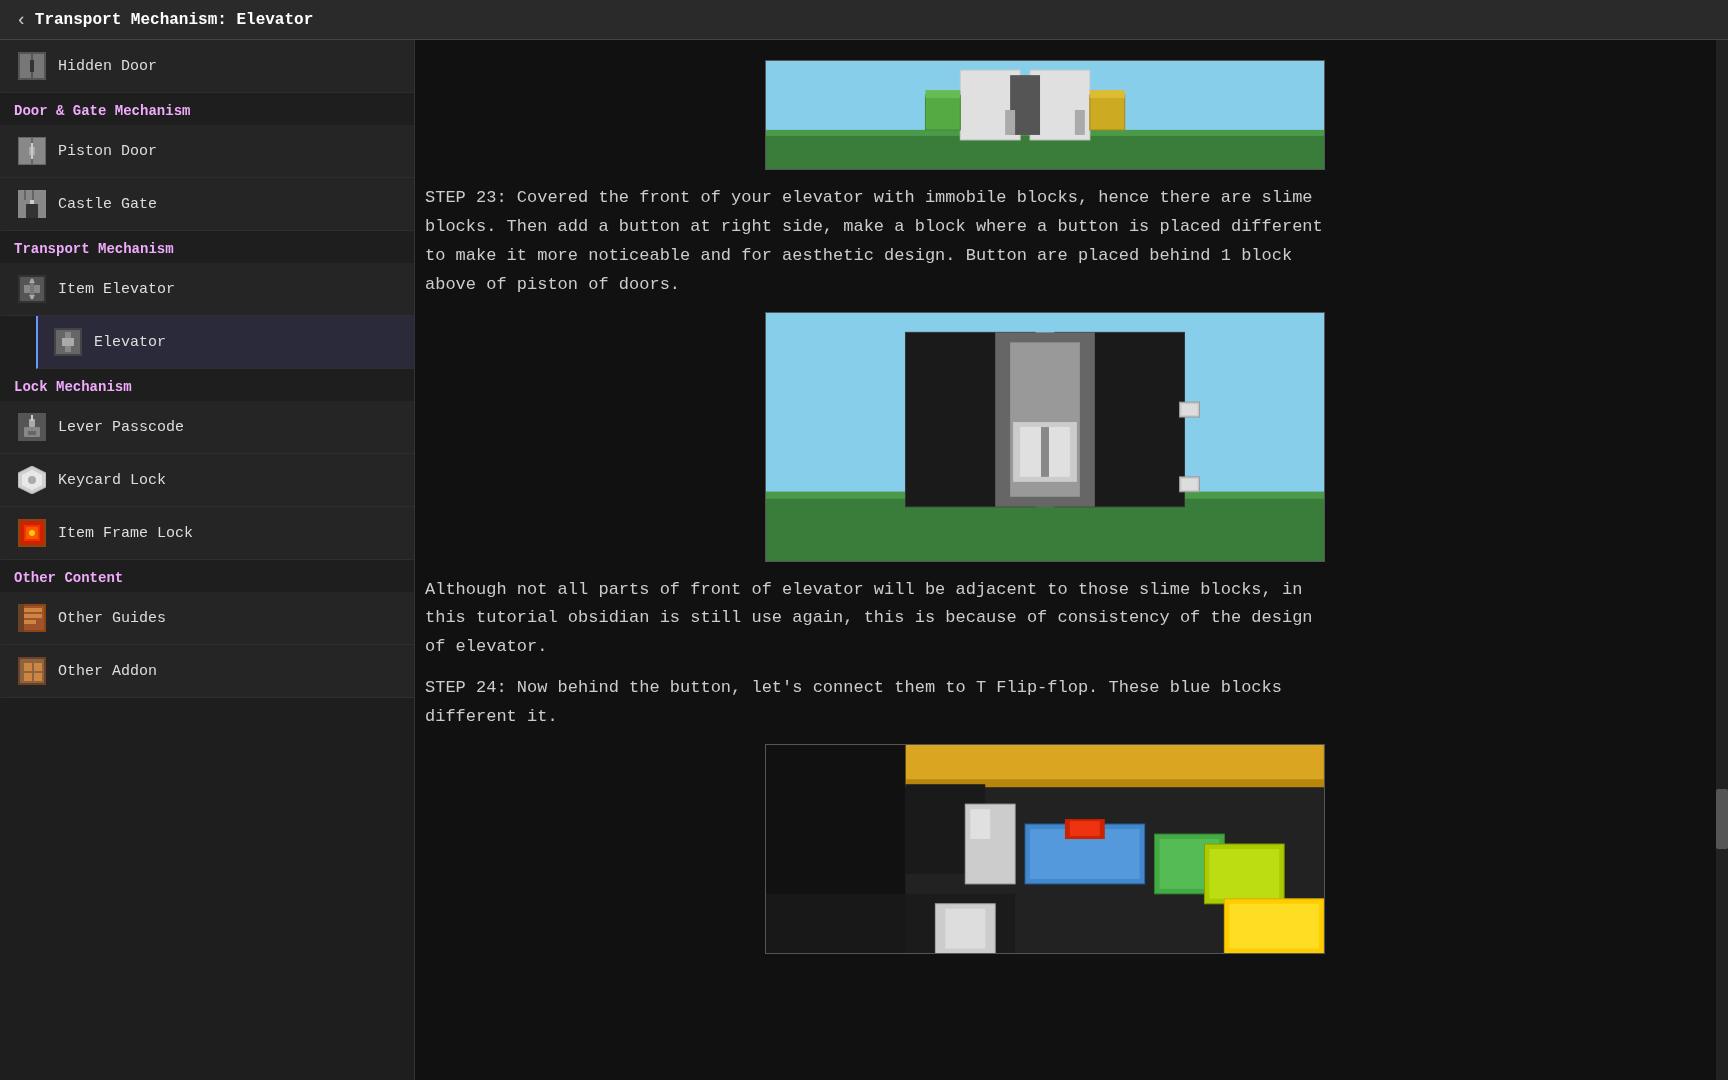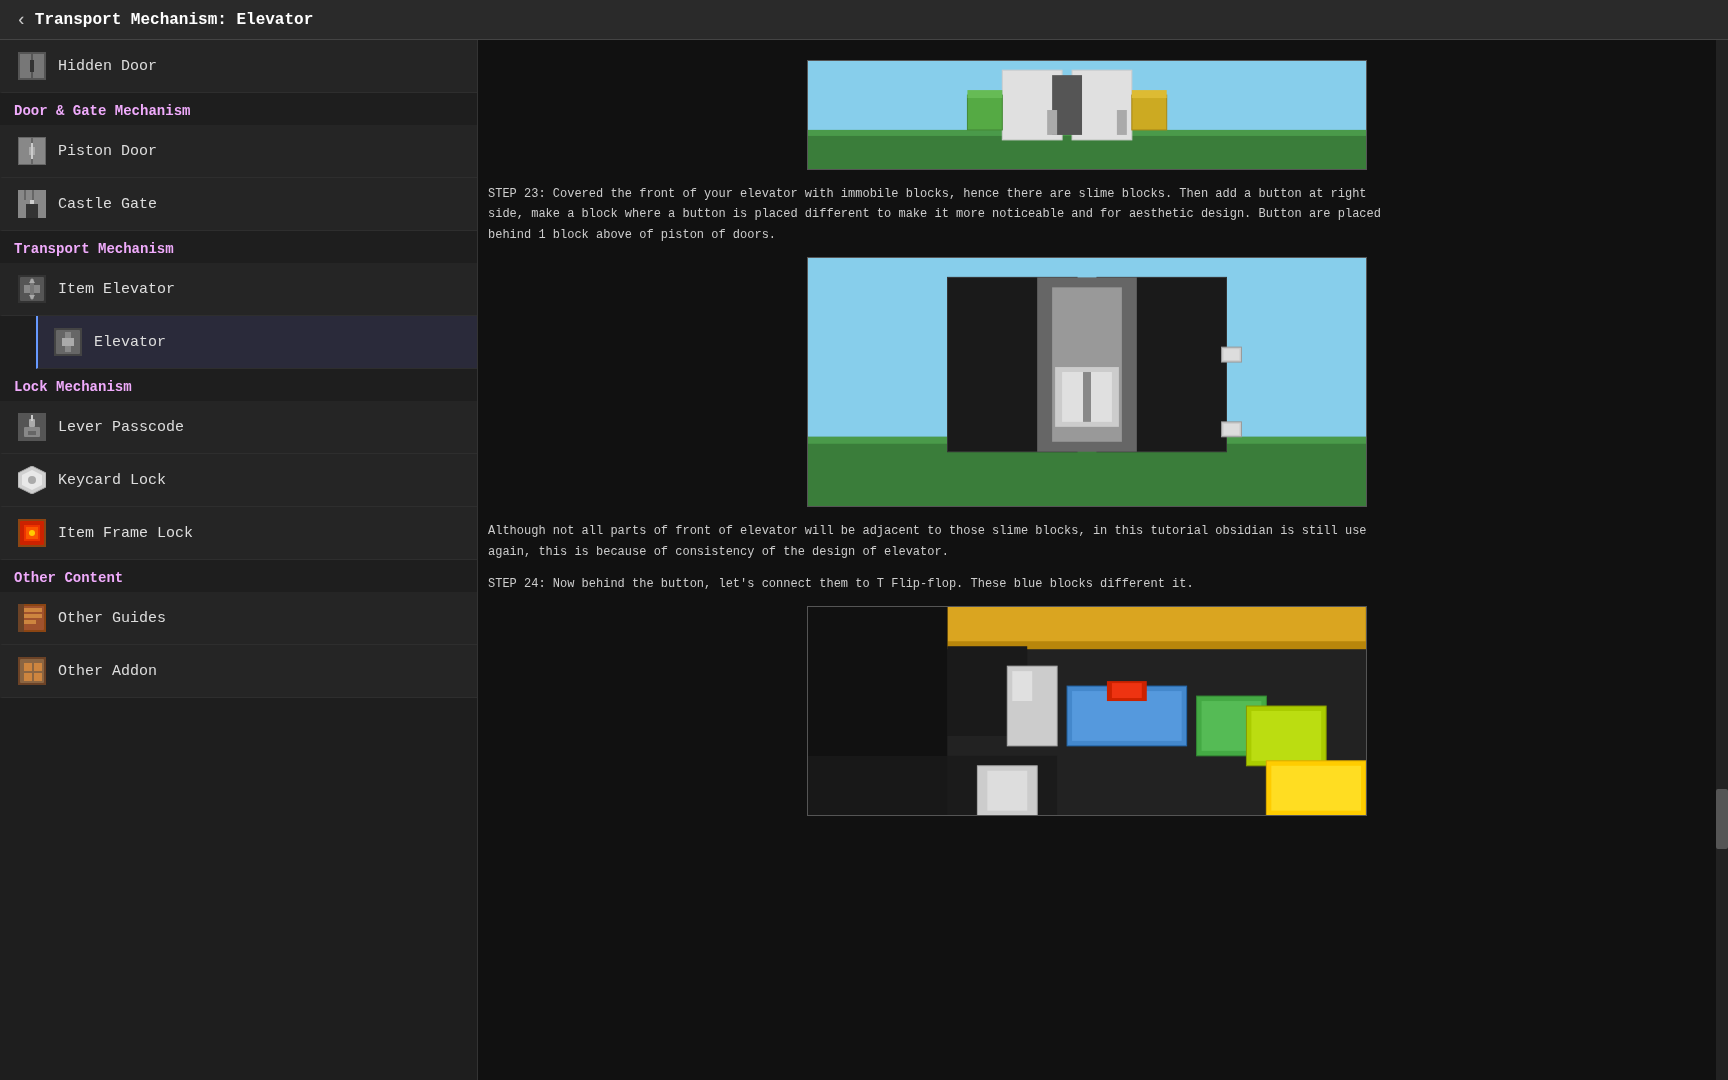--- a/index.html
+++ b/index.html
@@ -36,21 +36,21 @@
 
     
     .main-layout {
       display: flex;
       flex: 1;
       overflow: hidden;
     }
 
     
     .sidebar {
-      width: 478px;
+      width: 415px;
       background: #1e1e1e;
       border-right: 1px solid #333;
       overflow-y: auto;
       flex-shrink: 0;
     }
     .sidebar::-webkit-scrollbar {
       width: 6px;
     }
     .sidebar::-webkit-scrollbar-thumb {
       background: #555;
@@ -139,21 +139,21 @@
     }
     .content-img.img-mid {
       height: 250px;
     }
     .content-img.img-bot {
       height: 210px;
     }
 
     .content-text-block {
       color: #ccc;
-      font-size: 12px;
+      font-size: 17px;
       line-height: 1.7;
       margin: 12px 0;
       font-family: 'Courier New', Courier, monospace;
       max-width: 910px;
     }
 
   </style>
 </head>
 <body>
 

